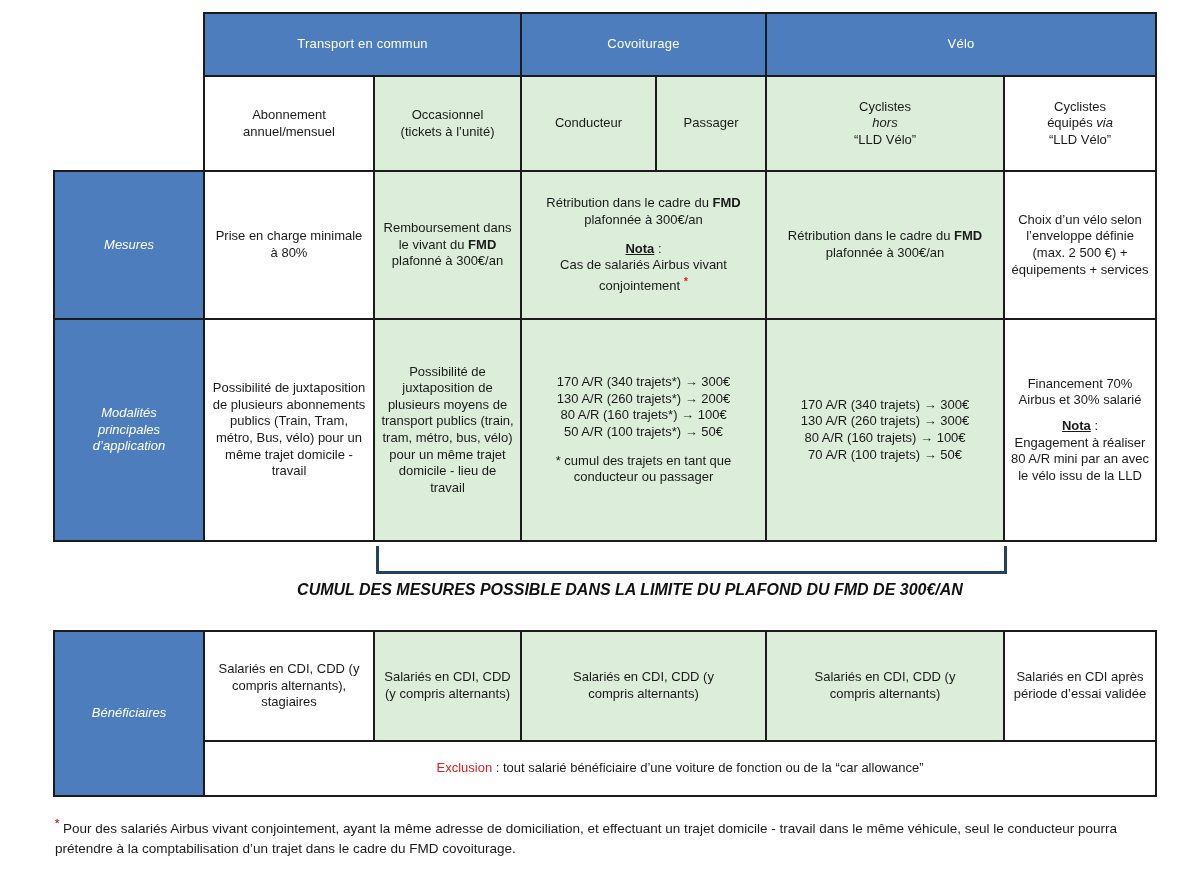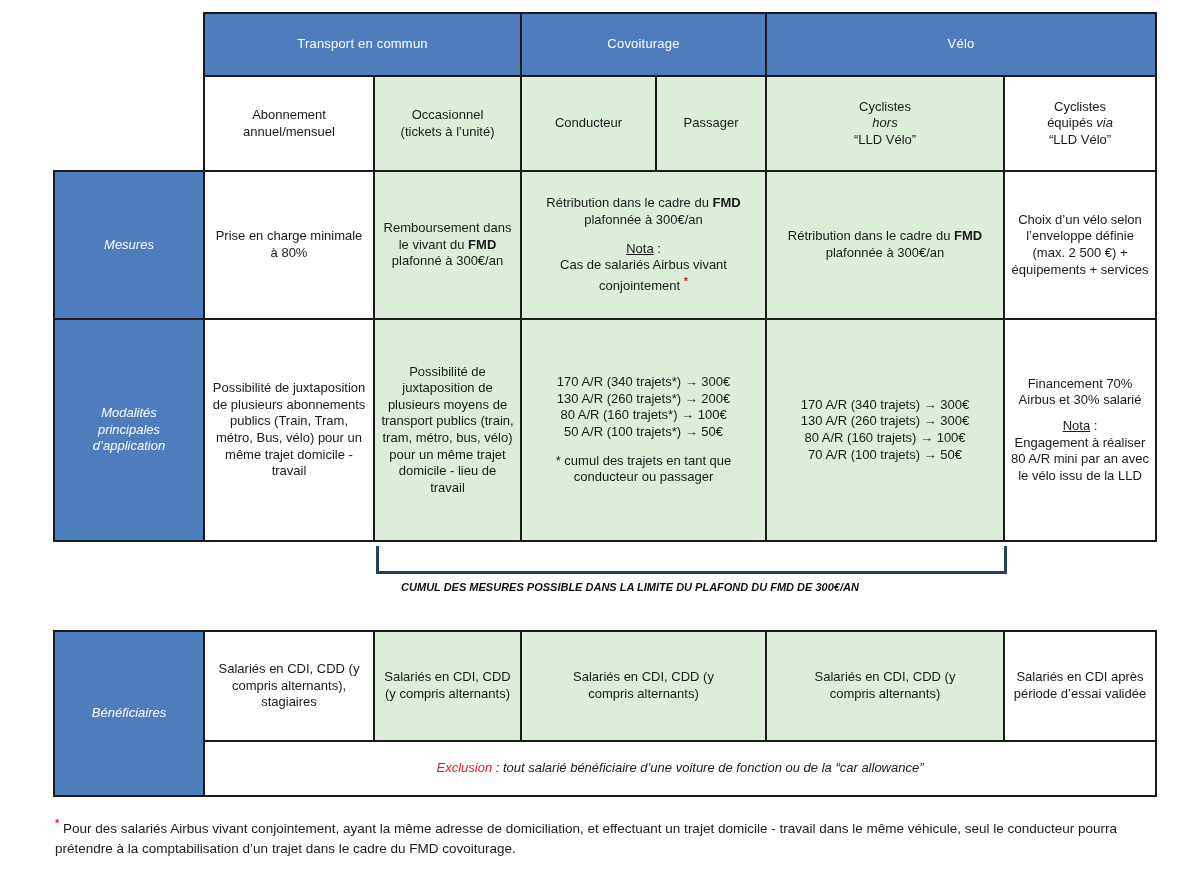--- a/index.html
+++ b/index.html
@@ -15,39 +15,39 @@
     overflow:hidden;
   }
   .ghost{border:none !important;background:transparent !important;}
   .blue{background:#4d7dbd !important;color:#ffffff !important;margin-top:44px;}
   .green{background:#dceeda !important;}
   .grphdr{font-weight:bold;font-size:15.5px;letter-spacing:.2px;}
   .sub{font-weight:bold;font-size:14px;}
   .rowlabel{font-weight:bold;font-style:italic;font-size:15px;}
   .b{font-weight:bold;}
   .i{font-style:italic;}
-  .u{text-decoration:underline;}
+  .u{text-decoration:underline;font-weight:bold;}
   .norm{font-weight:normal;}
   .red{color:#dd1d21;}
   .sup{vertical-align:super;font-size:11px;font-weight:bold;}
   .gap{height:12px;}
   .gap-s{height:9px;}
   .w172{max-width:176px;margin:0 auto;}
   .w140{max-width:142px;margin:8px auto;}
   
   .fmd-note{position:absolute;left:75px;top:84px;font-size:14px;line-height:17px;text-align:left;}
   .bracket{
     position:absolute;left:376px;top:546px;width:625px;height:25px;
     border-left:3px solid #24415f;border-right:3px solid #24415f;border-bottom:3px solid #24415f;
   }
   .cumul{
     position:absolute;left:70px;top:581px;width:1120px;text-align:center;
-    font-weight:bold;font-style:italic;font-size:11px;color:#111;
+    font-weight:bold;font-style:italic;font-size:16px;color:#111;
   }
-  .exclusion-line{font-weight:bold;font-style:italic;font-size:15px;}
+  .exclusion-line{font-weight:bold;font-size:15px;}
   .footnote{position:absolute;left:55px;top:815px;width:1120px;font-size:13.5px;line-height:1.55;text-align:left;}
 </style>
 </head>
 <body>
 
 <div class="page">
 
 
   <table class="tbl" style="left:53px;top:12px;width:1102px;">
     <colgroup>

